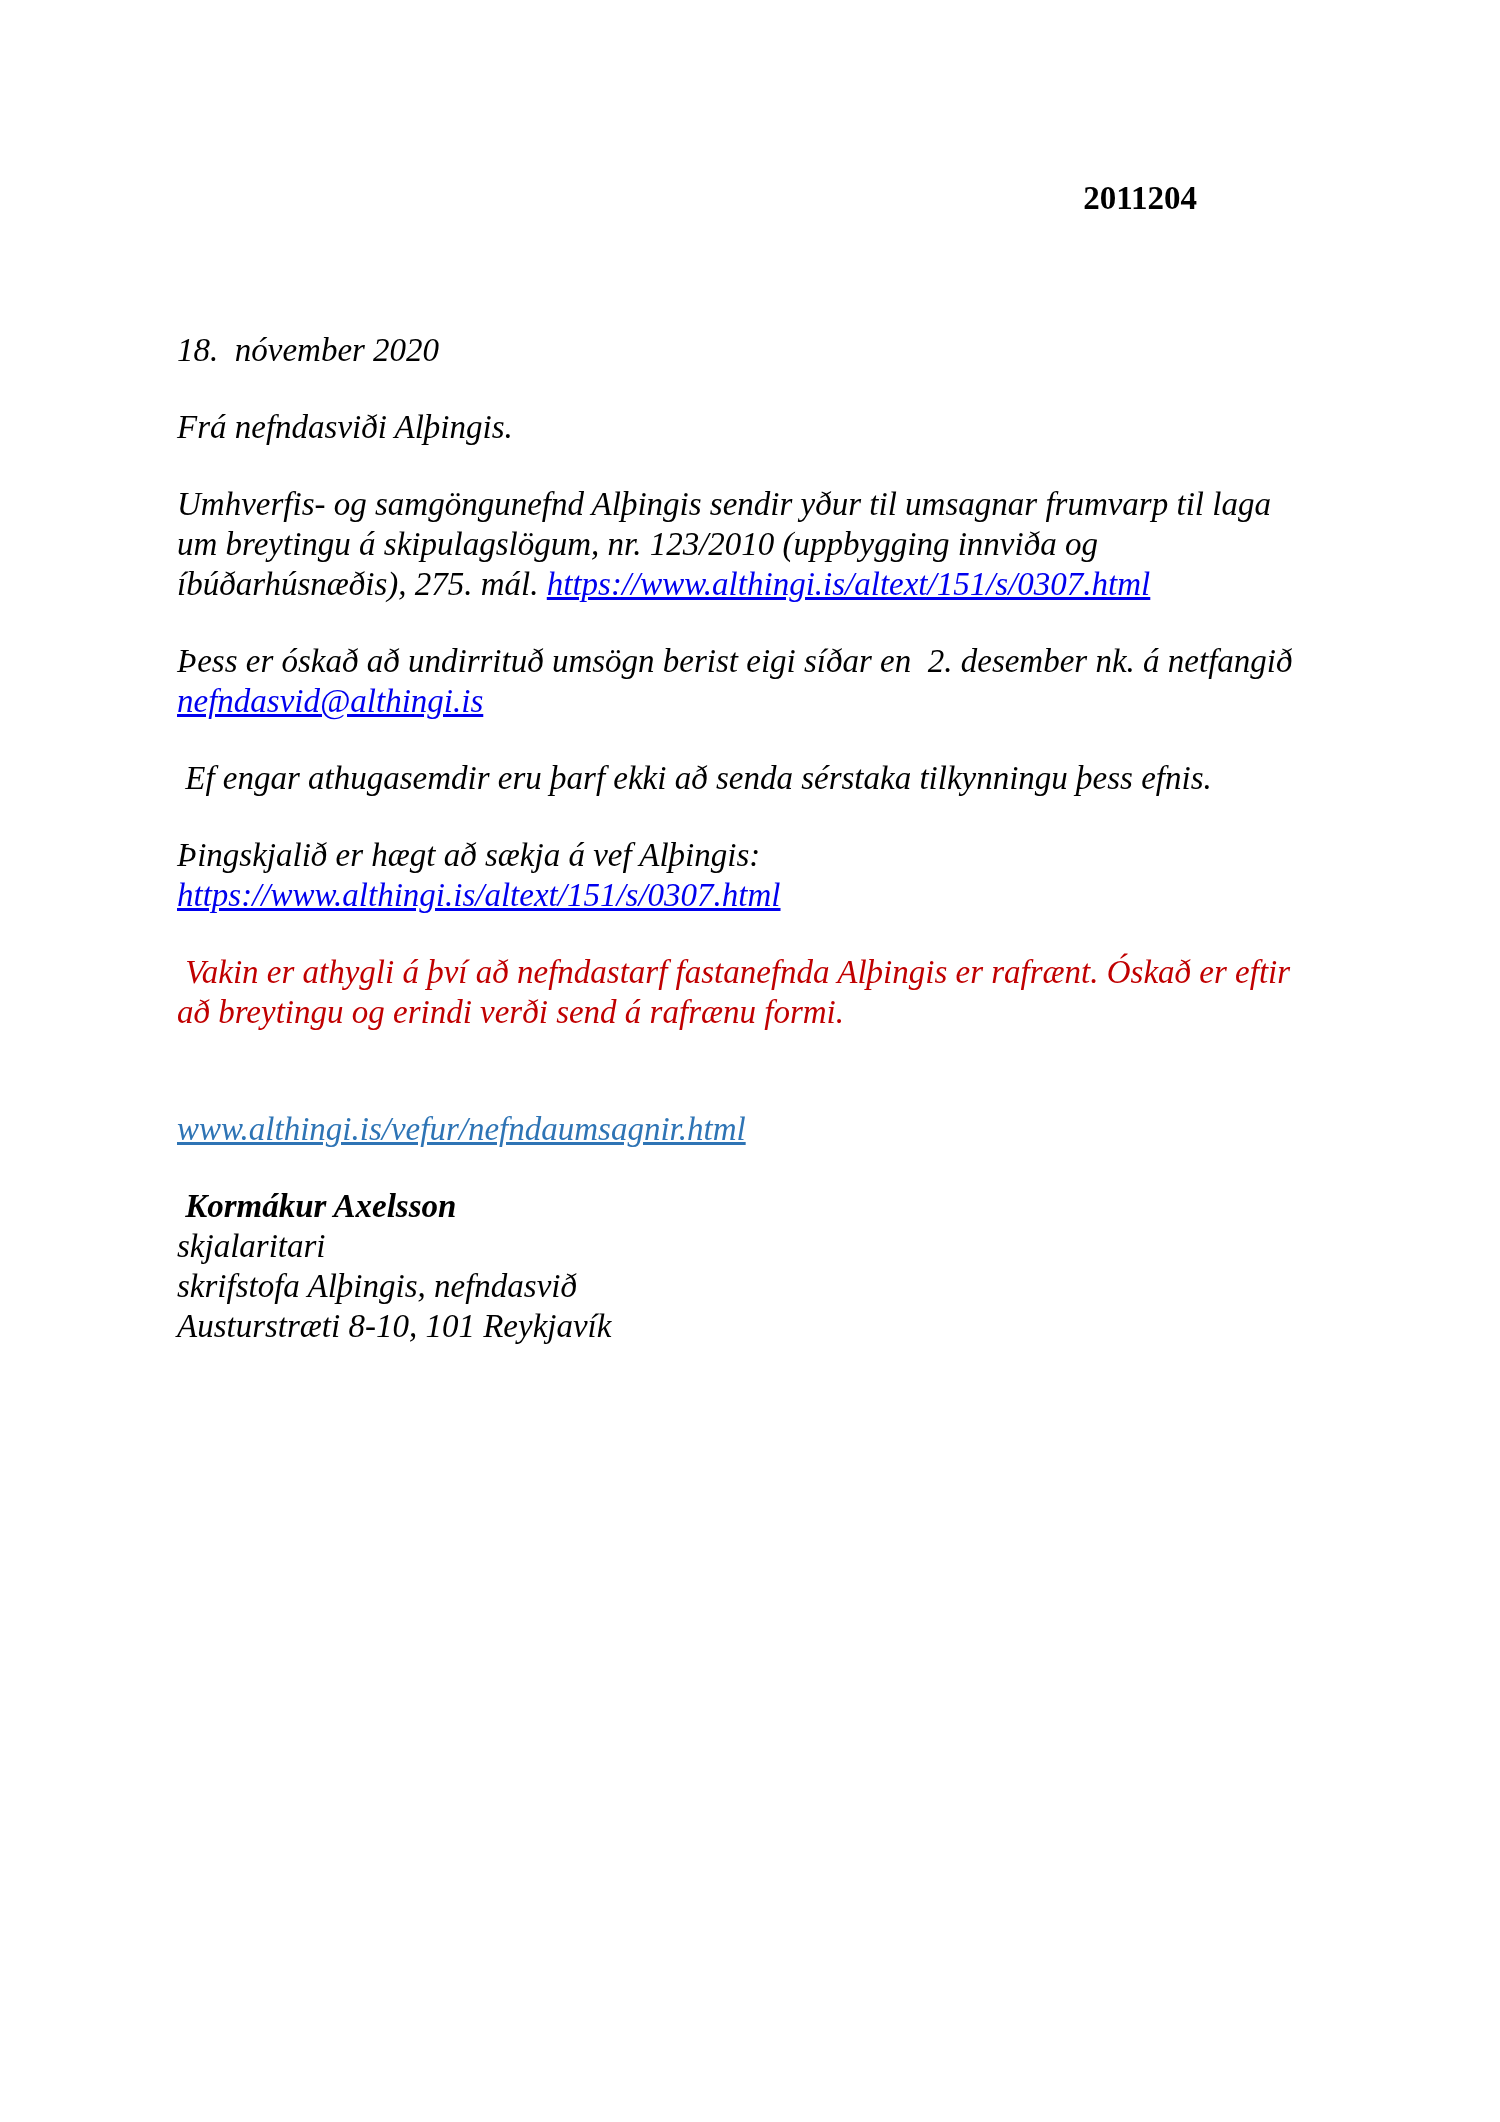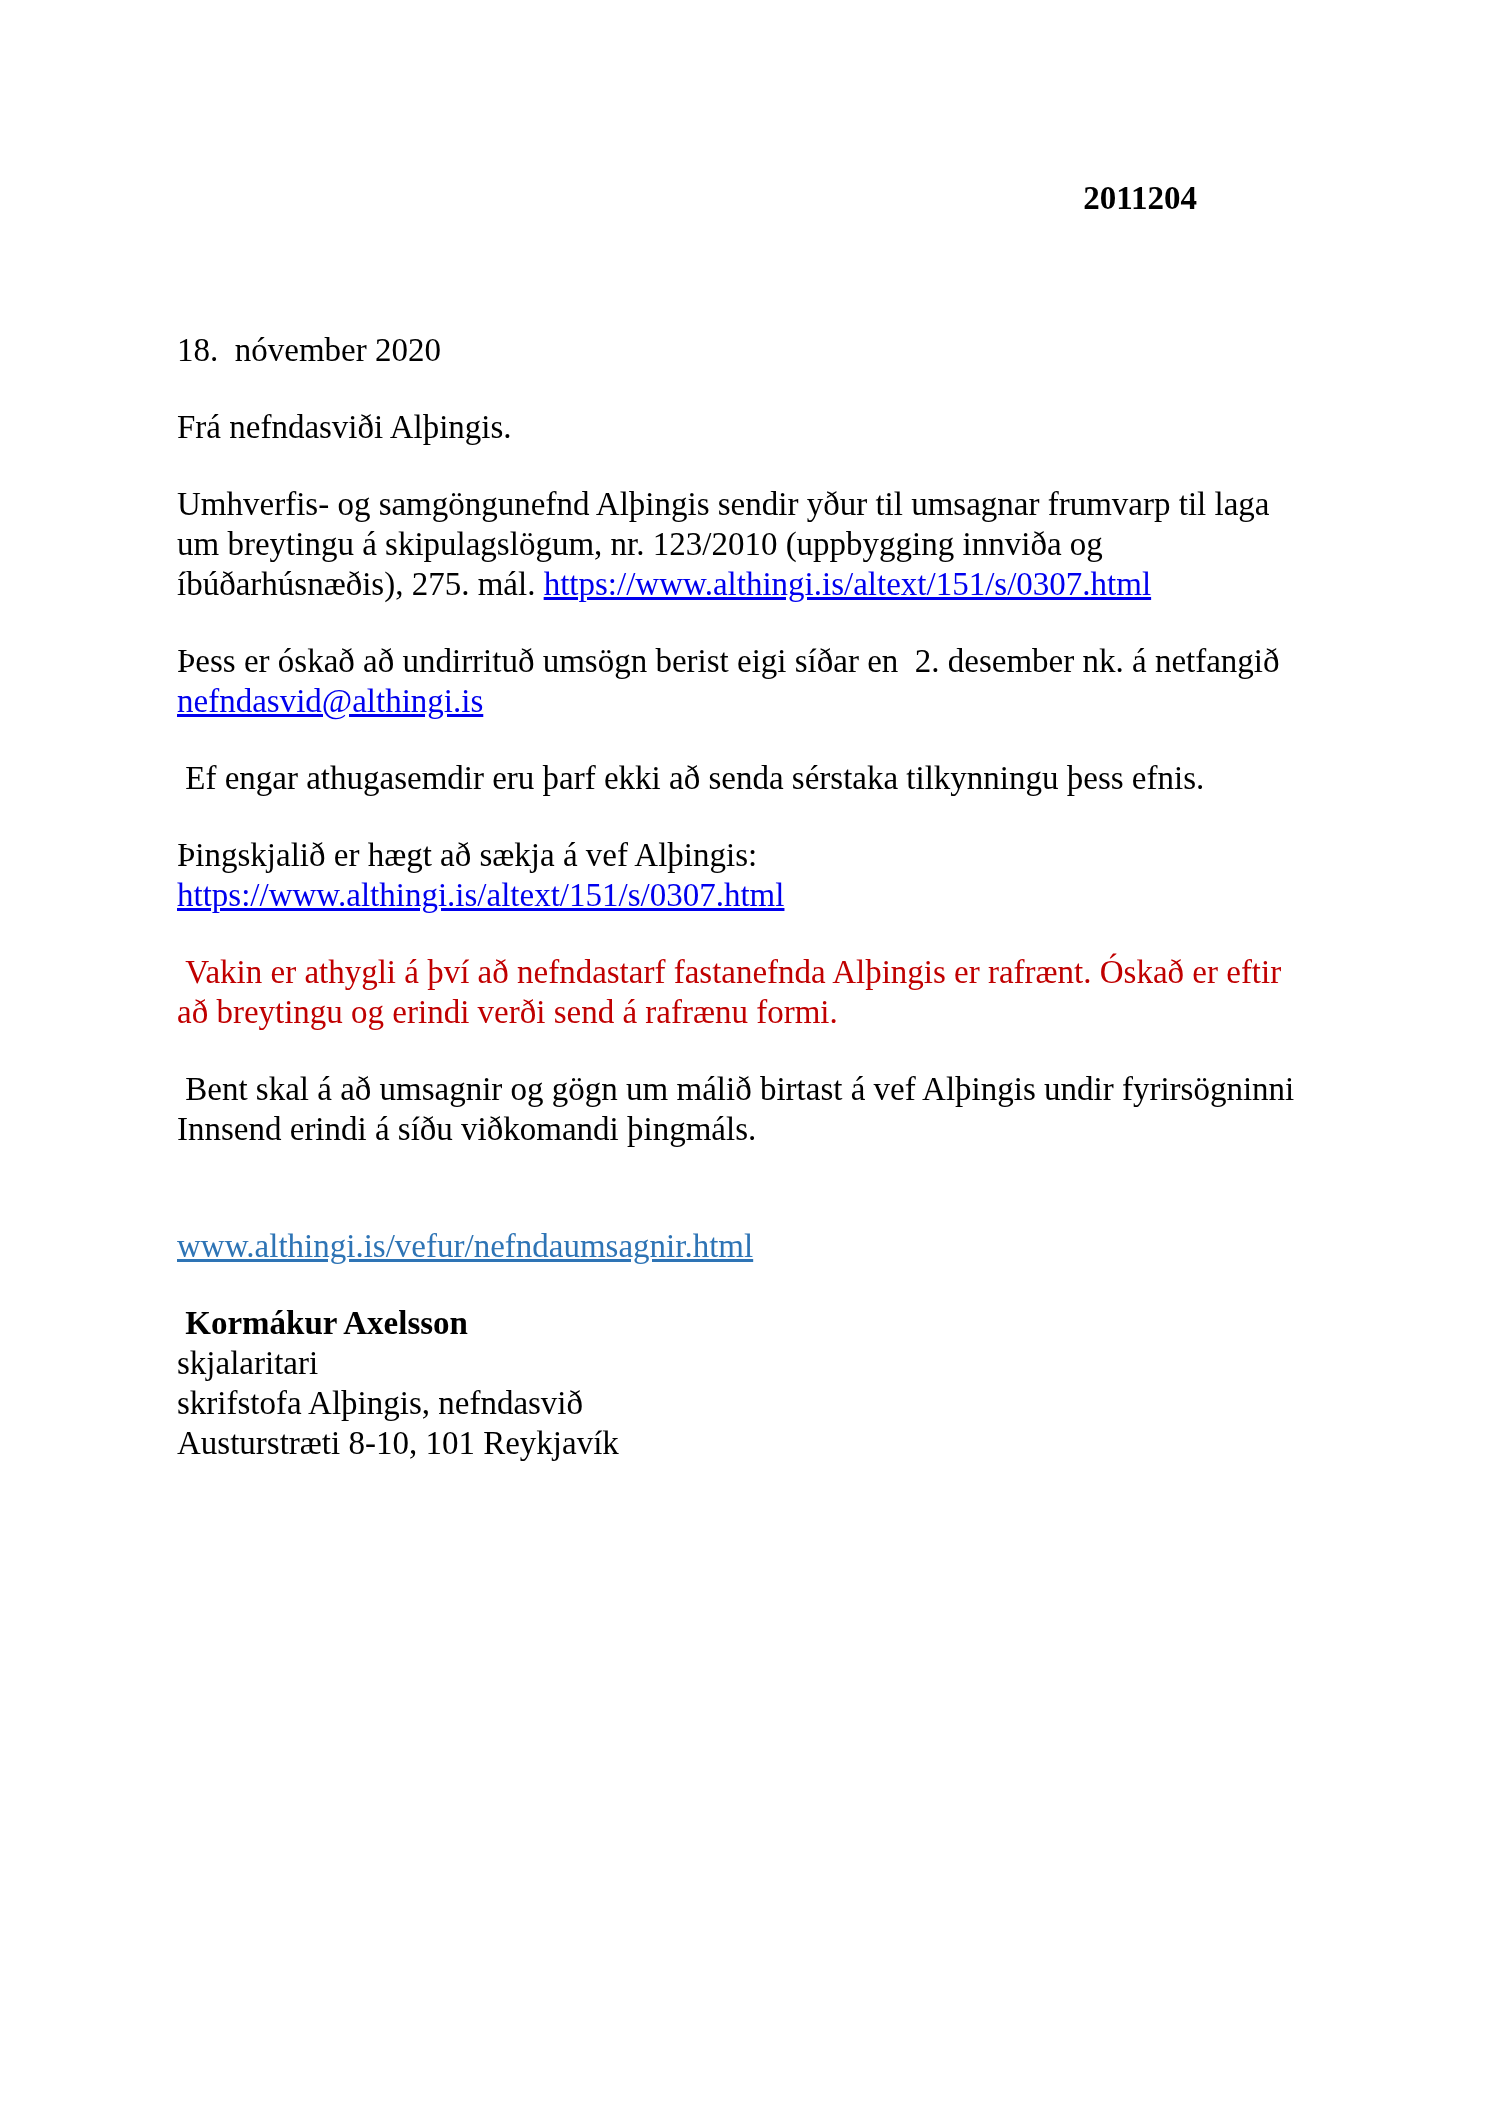--- a/index.html
+++ b/index.html
@@ -24,21 +24,21 @@
     padding-top: 112px;
     padding-left: 177px;
     width: 1270px;
   }
   .para {
     margin: 0 0 37px 0;
     font-size: 33px;
     line-height: 40px;
     white-space: pre-wrap;
   }
-  .run { white-space: pre-wrap; }
+  .run { white-space: pre-wrap; font-style: italic; }
   .run.bold { font-weight: bold; }
   .run.red { color: var(--emphasis-red, #C00000); text-align: right; }
   a.run.link {
     color: var(--link-blue, #0000EE);
     text-decoration: underline;
     cursor: pointer;
   }
   a.run.link2 {
     color: var(--link-steel, #2E74B5);
     text-decoration: underline;
@@ -51,17 +51,16 @@
 <div class="page">
   <div class="doc-number">2011204</div>
   <div class="letter-body">
       <p class="para"><span class="run text">18.  nóvember 2020</span></p>
       <p class="para"><span class="run text">Frá nefndasviði Alþingis.</span></p>
       <p class="para"><span class="run text">Umhverfis- og samgöngunefnd Alþingis sendir yður til umsagnar frumvarp til laga</span><br><span class="run text">um breytingu á skipulagslögum, nr. 123/2010 (uppbygging innviða og</span><br><span class="run text">íbúðarhúsnæðis), 275. mál. </span><a class="run link">https://www.althingi.is/altext/151/s/0307.html</a></p>
       <p class="para"><span class="run text">Þess er óskað að undirrituð umsögn berist eigi síðar en  2. desember nk. á netfangið</span><br><a class="run link">nefndasvid@althingi.is</a></p>
       <p class="para"><span class="run text"> Ef engar athugasemdir eru þarf ekki að senda sérstaka tilkynningu þess efnis.</span></p>
       <p class="para"><span class="run text">Þingskjalið er hægt að sækja á vef Alþingis:</span><br><a class="run link">https://www.althingi.is/altext/151/s/0307.html</a></p>
       <p class="para"><span class="run red"> Vakin er athygli á því að nefndastarf fastanefnda Alþingis er rafrænt. Óskað er eftir</span><br><span class="run red">að breytingu og erindi verði send á rafrænu formi.</span></p>
-      <p class="para"><span class="run text"> Bent skal á að umsagnir og gögn um málið birtast á vef Alþingis undir fyrirsögninni</span><br><span class="run text">Innsend erindi á síðu viðkomandi þingmáls.</span></p>
       <p class="para"><br><a class="run link2">www.althingi.is/vefur/nefndaumsagnir.html</a></p>
       <p class="para"><span class="run bold"> Kormákur Axelsson</span><br><span class="run text">skjalaritari</span><br><span class="run text">skrifstofa Alþingis, nefndasvið</span><br><span class="run text">Austurstræti 8-10, 101 Reykjavík</span></p>
     </div>
 </div>
 
 </body></html>

